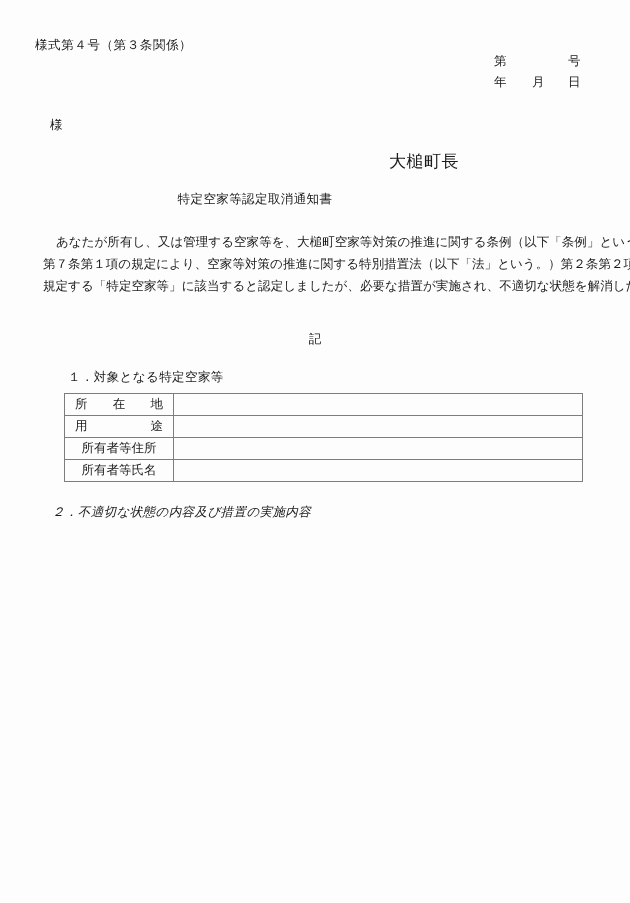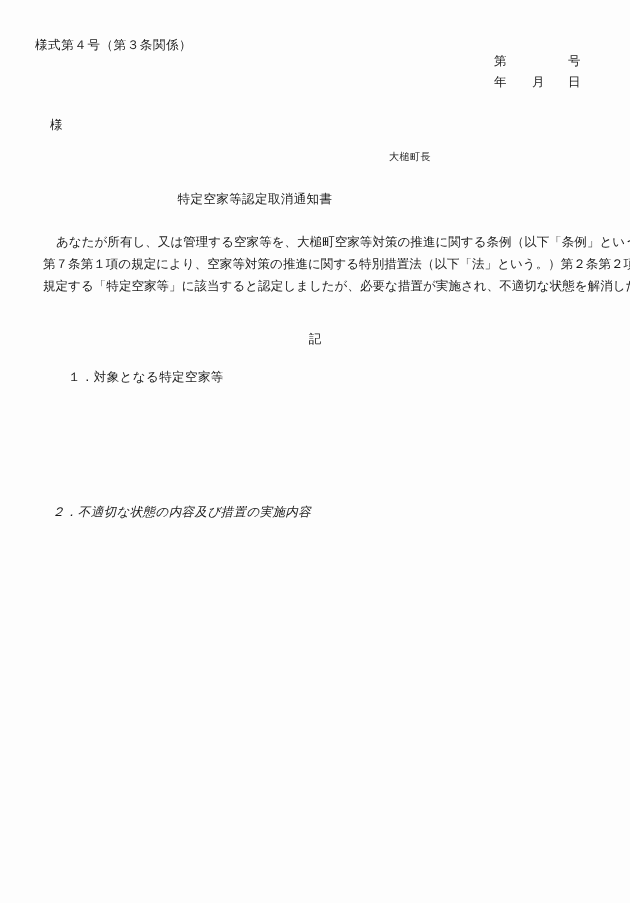--- a/index.html
+++ b/index.html
@@ -65,21 +65,21 @@
     top: 117px;
     font-size: 12.5px;
     white-space: nowrap;
   }
 
   
   .issuer {
     position: absolute;
     left: 389px;
     top: 150px;
-    font-size: 10px;
+    font-size: 17px;
     letter-spacing: 0.5px;
     white-space: nowrap;
   }
 
   
   .doc-title {
     position: absolute;
     left: 0;
     top: 191px;
     width: 510px;
@@ -188,16 +188,44 @@
   <div class="body-block">
     <div class="body-line indent">あなたが所有し、又は管理する空家等を、大槌町空家等対策の推進に関する条例（以下「条例」という。）</div>
     <div class="body-line">第７条第１項の規定により、空家等対策の推進に関する特別措置法（以下「法」という。）第２条第２項に</div>
     <div class="body-line">規定する「特定空家等」に該当すると認定しましたが、必要な措置が実施され、不適切な状態を解消した</div>
   </div>
 
   <div class="ki-mark">記</div>
 
   <div class="section-heading" id="section-1-heading">１．対象となる特定空家等</div>
 
+  <table class="info-table">
+    <tbody>
+      <tr>
+        <td class="label-cell">
+          <span class="lbl spread">所在地</span>
+        </td>
+        <td class="value-cell"></td>
+      </tr>
+      <tr>
+        <td class="label-cell">
+          <span class="lbl spread">用途</span>
+        </td>
+        <td class="value-cell"></td>
+      </tr>
+      <tr>
+        <td class="label-cell">
+          <span class="lbl">所有者等住所</span>
+        </td>
+        <td class="value-cell"></td>
+      </tr>
+      <tr>
+        <td class="label-cell">
+          <span class="lbl">所有者等氏名</span>
+        </td>
+        <td class="value-cell"></td>
+      </tr>
+    </tbody>
+  </table>
 
   <div class="section-heading" id="section-2-heading">２．不適切な状態の内容及び措置の実施内容</div>
 
 </div>
 
 </body></html>

